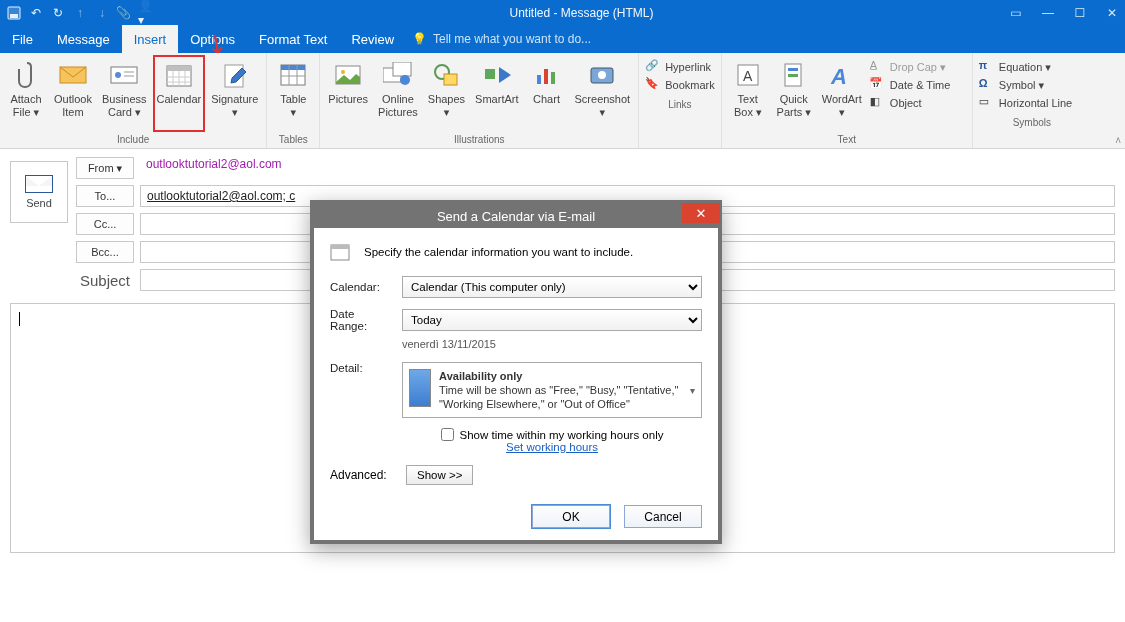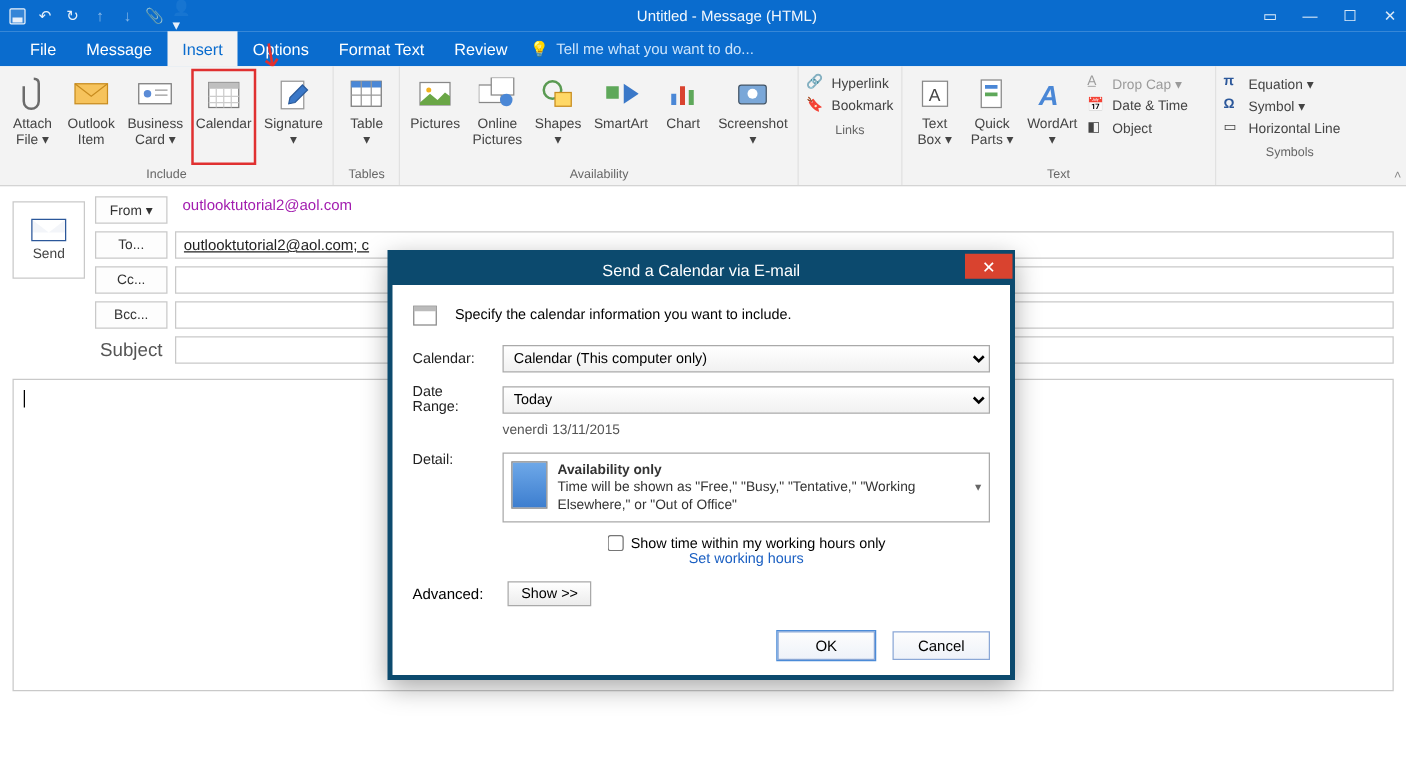--- a/index.html
+++ b/index.html
@@ -5,21 +5,21 @@
 * { box-sizing: border-box; margin: 0; padding: 0; font-family: "Segoe UI", Tahoma, sans-serif; }
 body { background: #fff; width: 1125px; height: 622px; overflow: hidden; position: relative; font-size: 12px; }
 
 .titlebar { background: #0a6cce; color: #fff; height: 25px; display: flex; align-items: center; padding: 0 6px; }
 .titlebar .qat { display: flex; gap: 6px; align-items: center; }
 .titlebar .qat span { width: 16px; height: 16px; display: inline-flex; align-items: center; justify-content: center; opacity: .9; }
 .titlebar .title { flex: 1; text-align: center; font-size: 12px; opacity: .95; }
 .titlebar .winbtns { display: flex; gap: 18px; opacity:.85; }
 .winbtns span { width: 14px; text-align:center; }
 
-.menubar { background: #0a6cce; color: #fff; height: 28px; display: flex; align-items: stretch; padding-left: 12px; }
+.menubar { background: #0a6cce; color: #fff; height: 28px; display: flex; align-items: stretch; padding-left: 0; }
 .menubar .tab { padding: 0 12px; display: flex; align-items: center; font-size: 13px; cursor: pointer; }
 .menubar .tab.active { background: #f3f3f3; color: #0a6cce; }
 .menubar .tell { display: flex; align-items: center; gap: 6px; color: #cce4fb; font-size: 12px; padding-left: 6px; }
 
 .ribbon { background: #f3f3f3; border-bottom: 1px solid #d4d4d4; height: 96px; display: flex; position: relative; }
 .group { border-right: 1px solid #e1e1e1; padding: 2px 4px 0; display: flex; flex-direction: column; }
 .group .buttons { display: flex; gap: 2px; flex: 1; }
 .group .label { text-align: center; font-size: 10px; color: #666; padding: 2px 0 3px; }
 .rbtn { display: flex; flex-direction: column; align-items: center; justify-content: flex-start; padding: 4px 4px 0; min-width: 44px; cursor: pointer; font-size: 11px; color: #444; text-align:center; }
 .rbtn .ic { width: 32px; height: 32px; margin-bottom: 2px; display:flex; align-items:center; justify-content:center; }
@@ -37,37 +37,37 @@
 .sendbox .ic::after{content:""; position:absolute; left:0; right:0; top:0; border-top:10px solid transparent; border-left:13px solid #2b579a0f; border-right:13px solid #2b579a0f;}
 .fieldcol { flex:1; }
 .fieldrow { display:flex; align-items:center; gap:6px; margin-bottom:6px; }
 .pillbtn { border:1px solid #c9c9c9; background:#fdfdfd; min-width:58px; height:22px; font-size:11px; color:#333; display:flex; align-items:center; justify-content:center; cursor:pointer; }
 .fieldrow .inp { flex:1; border:1px solid #c9c9c9; height:22px; padding:0 6px; font-size:12px; color:#a21caf; background:#fff; }
 .subjectlabel { width:58px; font-size:15px; color:#555; padding-left:4px;}
 .bodyarea { margin:6px 10px 0; border:1px solid #c9c9c9; height:250px; background:#fff; padding:8px; }
 .caret { width:1px; height:14px; background:#000; }
 
 .modal-backing { position:absolute; inset:0; pointer-events:none; }
-.dialog { position:absolute; left:310px; top:200px; width:502px; background:#0c4a6e; padding:4px; box-shadow:0 6px 20px rgba(0,0,0,.35); pointer-events:auto; }
+.dialog { position:absolute; left:310px; top:200px; width:412px; background:#737373; padding:4px; box-shadow:0 6px 20px rgba(0,0,0,.35); pointer-events:auto; }
 .dlg-title { height:24px; display:flex; align-items:center; justify-content:center; color:#fff; font-size:13px; position:relative; }
 .dlg-close { position:absolute; right:-2px; top:-1px; width:38px; height:20px; background:#d9432f; color:#fff; display:flex; align-items:center; justify-content:center; cursor:pointer; font-size:13px;}
 .dlg-inner { background:#fff; padding:14px 16px 12px; }
 .dlg-intro { display:flex; gap:14px; align-items:center; margin-bottom:14px; }
 .dlg-intro .ic { width:20px; height:20px; }
 .formrow { display:flex; align-items:center; margin-bottom:10px; gap:10px; }
 .formrow .lab { width:62px; font-size:11.5px; color:#222; }
 .formrow select, .fakeselect { flex:1; height:22px; border:1px solid #a9a9a9; background:linear-gradient(#fff,#f1f1f1); font-size:11.5px; padding:0 4px; }
 .daterow .date { margin-left:72px; font-size:11px; color:#555; margin-top:-4px; margin-bottom:12px; }
 .detailbox { flex:1; border:1px solid #a9a9a9; background:#fff; padding:6px 20px 6px 6px; display:flex; gap:8px; position:relative; }
 .detailbox .imgic { width:38px; height:38px; background:linear-gradient(#6ea8e8,#3d7ecf); border:1px solid #888; }
 .detailbox .txt { font-size:11px; color:#333; line-height:14px; }
 .detailbox .chev { position:absolute; right:6px; top:50%; transform:translateY(-50%); font-size:10px; color:#666; }
 .chkrow { display:flex; align-items:center; justify-content:space-between; margin:8px 0 12px 72px; font-size:11.5px;flex-direction:column; }
 .chkrow label { display:flex; align-items:center; gap:6px; }
-.chkrow a { color:#1a5fc2; cursor:pointer; }
+.chkrow a { color:#1a5fc2; text-decoration:underline; cursor:pointer; }
 .advrow { display:flex; align-items:center; gap:14px; }
 .advrow .btn { border:1px solid #a9a9a9; background:linear-gradient(#fff,#ececec); padding:3px 10px; font-size:11.5px; cursor:pointer;}
 .okrow { display:flex; justify-content:flex-end; gap:14px; margin-top:20px; }
 .okrow .btn { width:78px; height:23px; border:1px solid #8aa7d6; background:linear-gradient(#fdfdfd,#eef2f9); font-size:12px; cursor:pointer; display:flex; align-items:center; justify-content:center;}
 .okrow .btn.ok { outline:1px solid #4b8bd8; }
 
 .red-arrow { position:absolute; left:206px; top:28px; color:#e03030; font-size:26px; transform:rotate(35deg); pointer-events:none;}
 
 svg { display:block; }
 </style>
@@ -247,21 +247,21 @@
           <div class="ic">
             <svg width="28" height="24">
               <rect x="3" y="5" width="22" height="15" rx="2" fill="#7aa7d8" stroke="#456"></rect>
               <circle cx="14" cy="12" r="4" fill="#fff"></circle>
             </svg>
           </div>
           <div class="lbl" style="white-space:pre-line">Screenshot
 ▾</div>
         </div>
     </div>
-    <div class="label">Availability</div>
+    <div class="label">Illustrations</div>
   </div>
 
   <div class="group">
     <div class="smallstack">
       <div>
           <span class="ic">🔗</span>
           <span>Hyperlink</span>
         </div>
       <div>
           <span class="ic">🔖</span>

